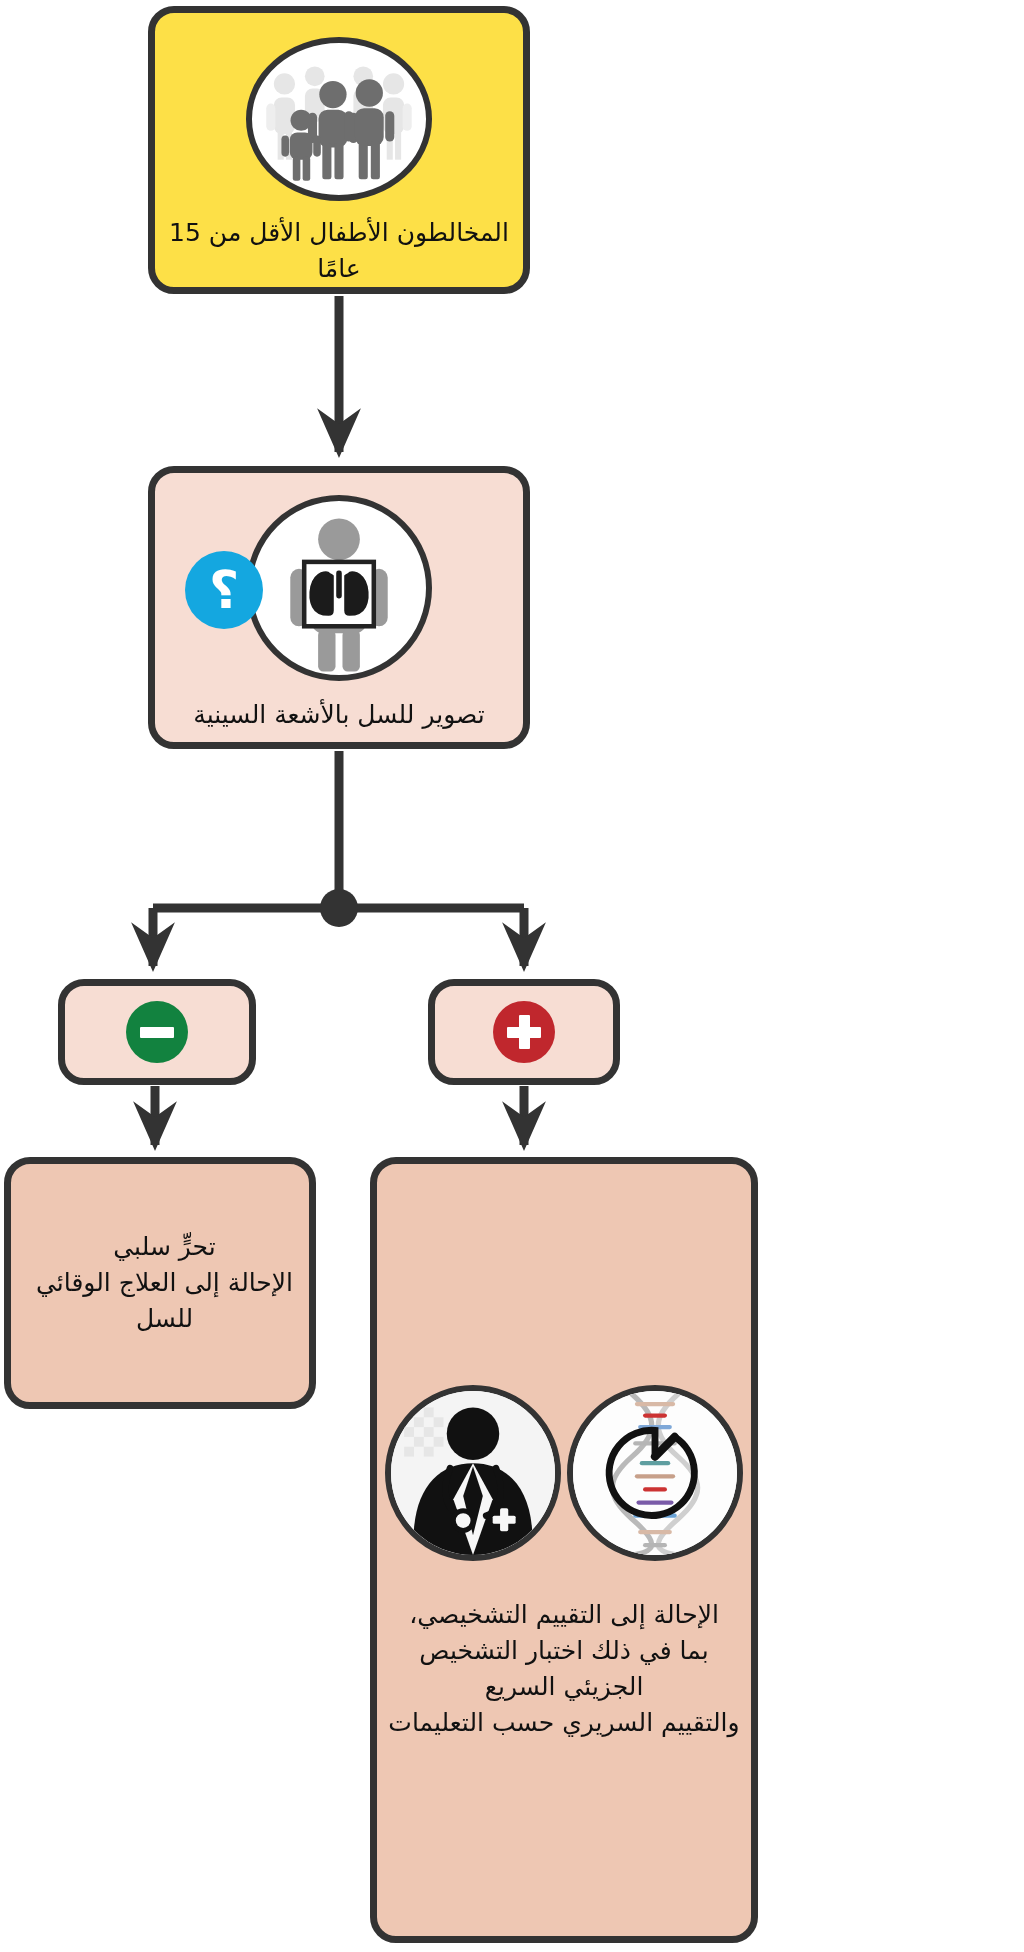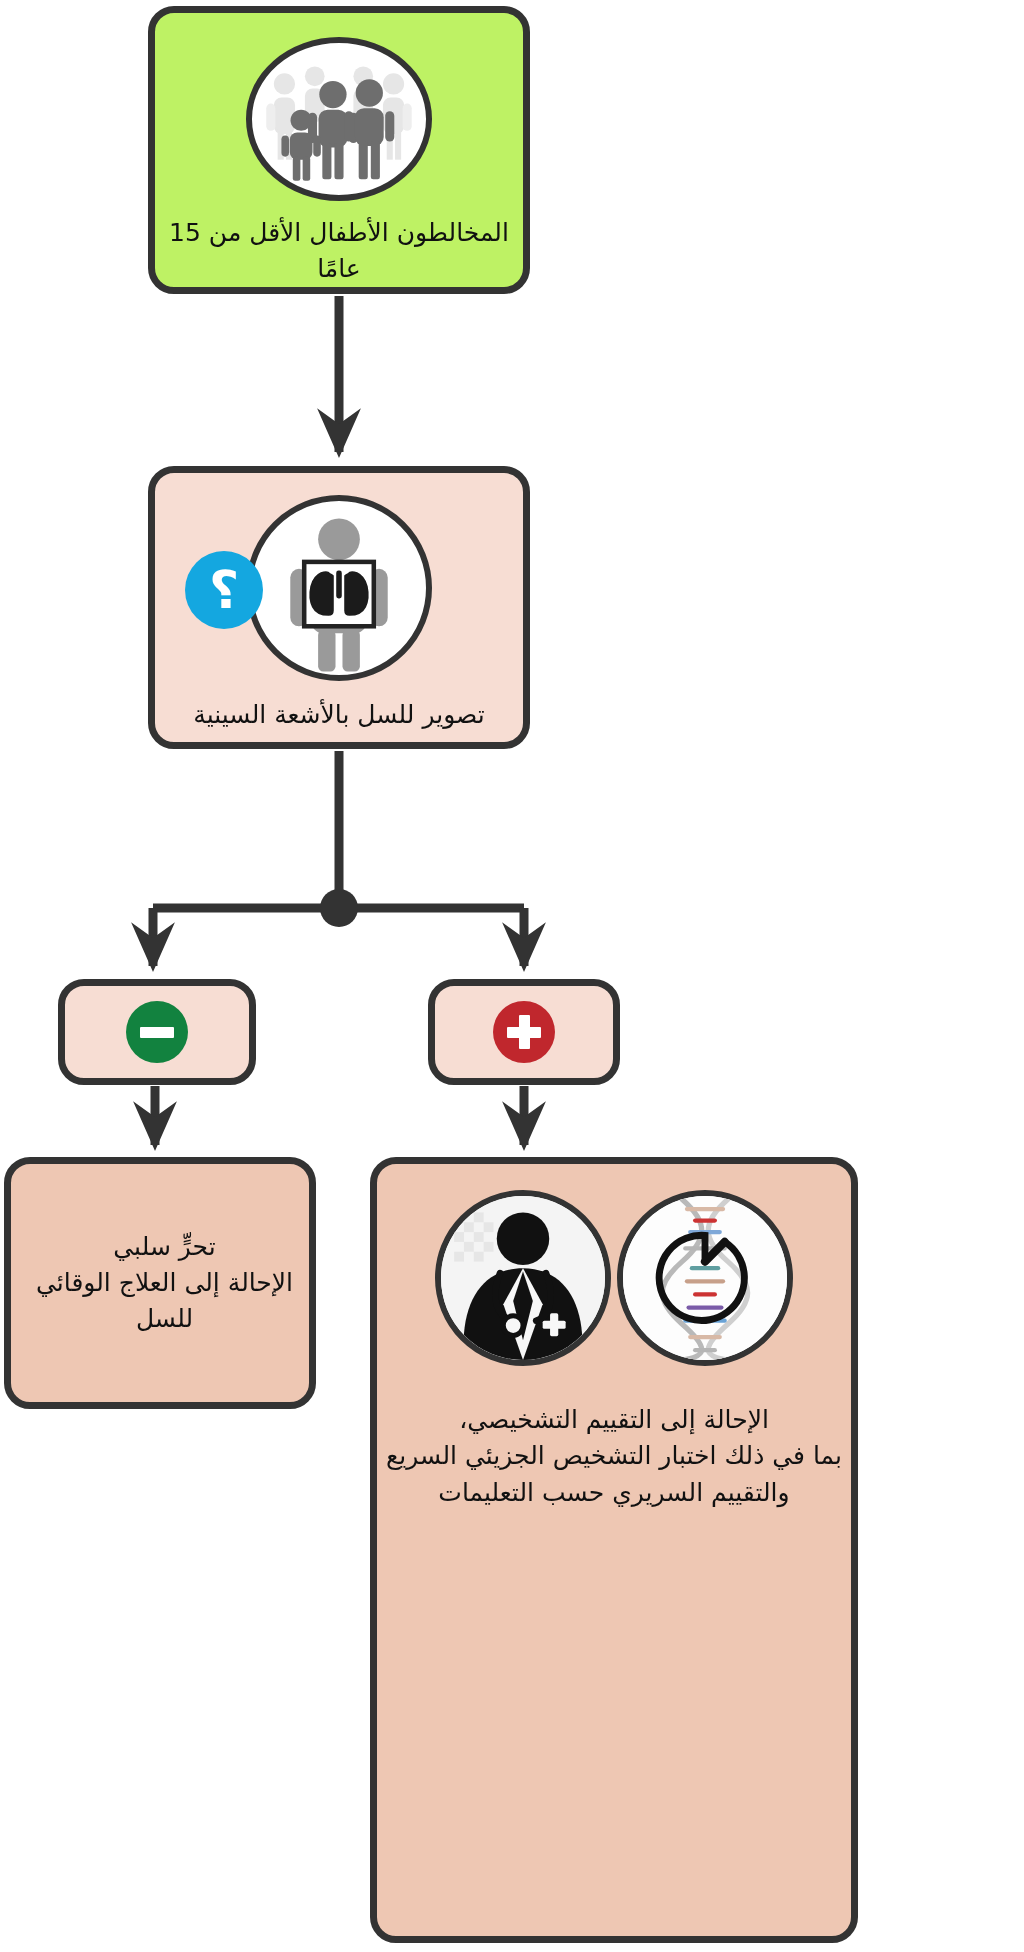--- a/index.html
+++ b/index.html
@@ -41,21 +41,21 @@
     unicode-bidi: isolate;
     white-space: pre-line;
   }
 
   
   #node-contacts {
     left: 148px;
     top: 6px;
     width: 382px;
     height: 288px;
-    background: #bef264;
+    background: #fde047;
     justify-content: flex-start;
   }
   #node-contacts .circle-wrap { margin-top: 24px; }
   #node-contacts .node-label {
     font-size: 25px;
     margin-top: 14px;
   }
 
   
   #node-cxr {
@@ -90,24 +90,24 @@
     height: 252px;
     background: #eec7b3;
     justify-content: center;
     padding-left: 9px;
   }
   #node-outcome-neg .node-label { font-size: 25px; }
 
   #node-outcome-pos {
     left: 370px;
     top: 1157px;
-    width: 488px;
+    width: 388px;
     height: 786px;
     background: #eec7b3;
-    justify-content: flex-start;
+    justify-content: center;
   }
   #node-outcome-pos .icon-row {
     display: flex;
     flex-direction: row;
     gap: 6px;
     margin-top: 26px;
   }
   #node-outcome-pos .node-label {
     font-size: 25px;
     margin-top: 36px;

